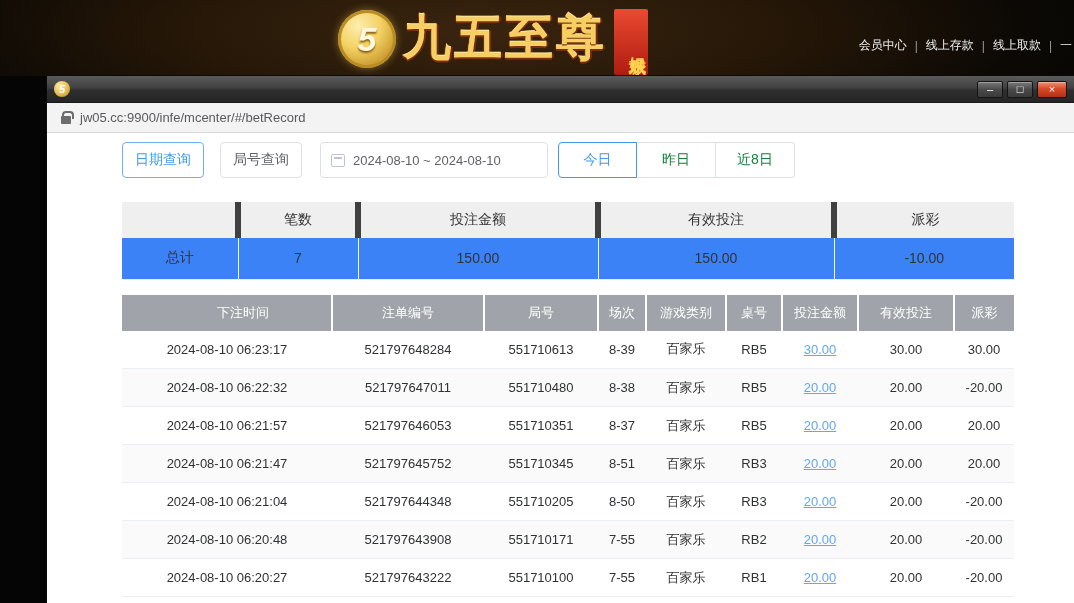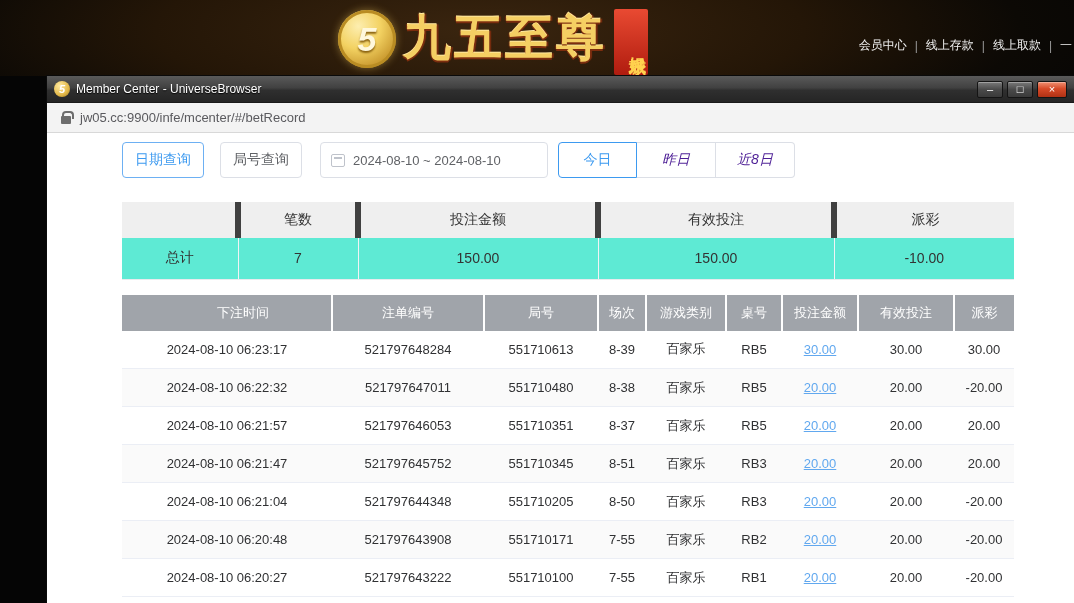--- a/index.html
+++ b/index.html
@@ -68,31 +68,31 @@
     color:#606266; font-size:13px; cursor:text; }
   .cal { width:14px; height:13px; border:1px solid #bfc3cb; border-radius:2px; position:relative; flex:0 0 auto; }
   .cal:before { content:''; position:absolute; top:2px; left:2px; right:2px; height:2px; background:#bfc3cb; }
   .quick-group { margin-left:10px; display:flex; }
   .quick { width:79px; height:36px; border:1px solid #dcdfe6; background:#fff; font-size:14px;
     display:flex; align-items:center; justify-content:center; cursor:pointer; }
   .quick + .quick { border-left:none; }
   .quick:first-child { border-radius:4px 0 0 4px; }
   .quick:last-child  { border-radius:0 4px 4px 0; }
   .quick.active { color:#3d9af0; border:1px solid #3d9af0; }
-  .quick.inactive { color:#4c1d95;font-style:italic; }
+  .quick.inactive { color:#15803d; }
   .btn-search { margin-left:10px; width:78px; background:#56a7f3; border:1px solid #56a7f3; color:#fff; }
 
   
   table { border-collapse:collapse; table-layout:fixed; width:892px; }
   .summary { margin-top:24px; font-size:14px; }
   .summary th { height:36px; background:#efefef; color:#333; font-weight:400;
     border-left:6px solid #404040; text-align:center; }
   .summary th:first-child { border-left:none; }
   .summary td { height:41px; text-align:center; color:#333;
-    border-bottom:1px solid #e9ebee; border-right:1px solid #f2f3f5; background:#5eead4; }
+    border-bottom:1px solid #e9ebee; border-right:1px solid #f2f3f5; background:#3b82f6; }
   .summary td:last-child { border-right:none; }
 
   
   .bets { margin-top:15px; font-size:13px; }
   .bets th { height:36px; background:#a0a4aa; color:#fff; font-weight:400;
     border-left:2px solid #fff; text-align:center; }
   .bets th:first-child { border-left:none;padding-left:33px; }
   .bets td { height:38px; text-align:center; color:#303133; border-bottom:1px solid #ebeef5; background:#fff; }
   .bets tbody tr:nth-child(even) td { background:#fafafa; }
   .amount { color:#61a8ef; text-decoration:underline; cursor:pointer; }
@@ -116,21 +116,20 @@
     <span class="nav-sep">|</span>
     <span class="lnk">线上取款</span>
     <span class="nav-sep">|</span>
     <span class="lnk">一</span>
   </div>
 </div>
 
 <div class="window">
   <div class="titlebar">
     <div class="title-icon">5</div>
-    <div class="title-text">Member Center - UniverseBrowser</div>
     <div class="win-controls">
       <div class="win-btn">–</div>
       <div class="win-btn">□</div>
       <div class="win-btn close">×</div>
     </div>
   </div>
   <div class="urlbar">
     <span class="lock"></span>
     <span class="url-text">jw05.cc:9900/infe/mcenter/#/betRecord</span>
   </div>

